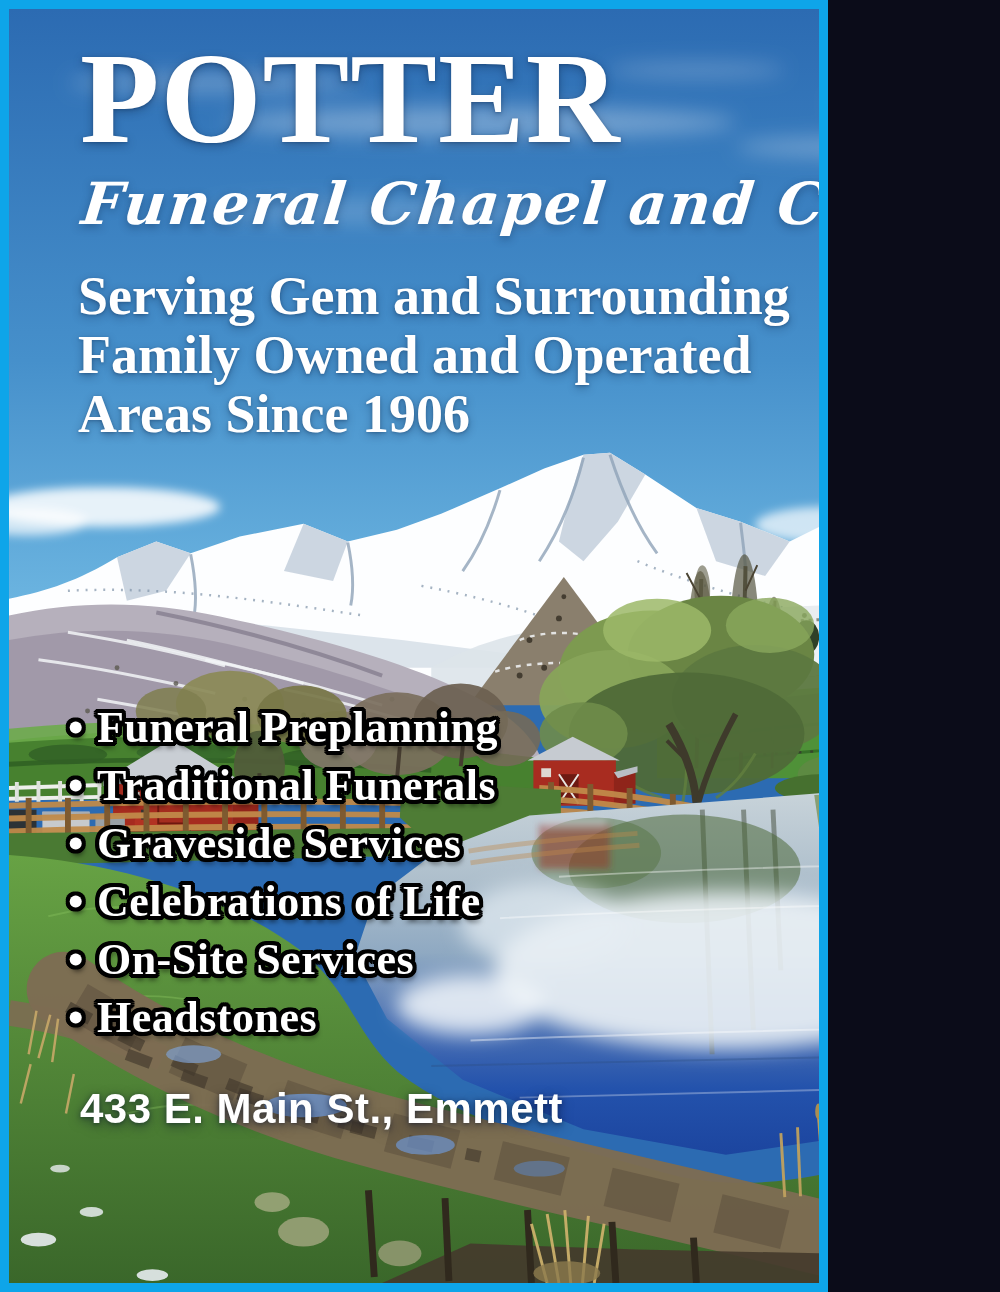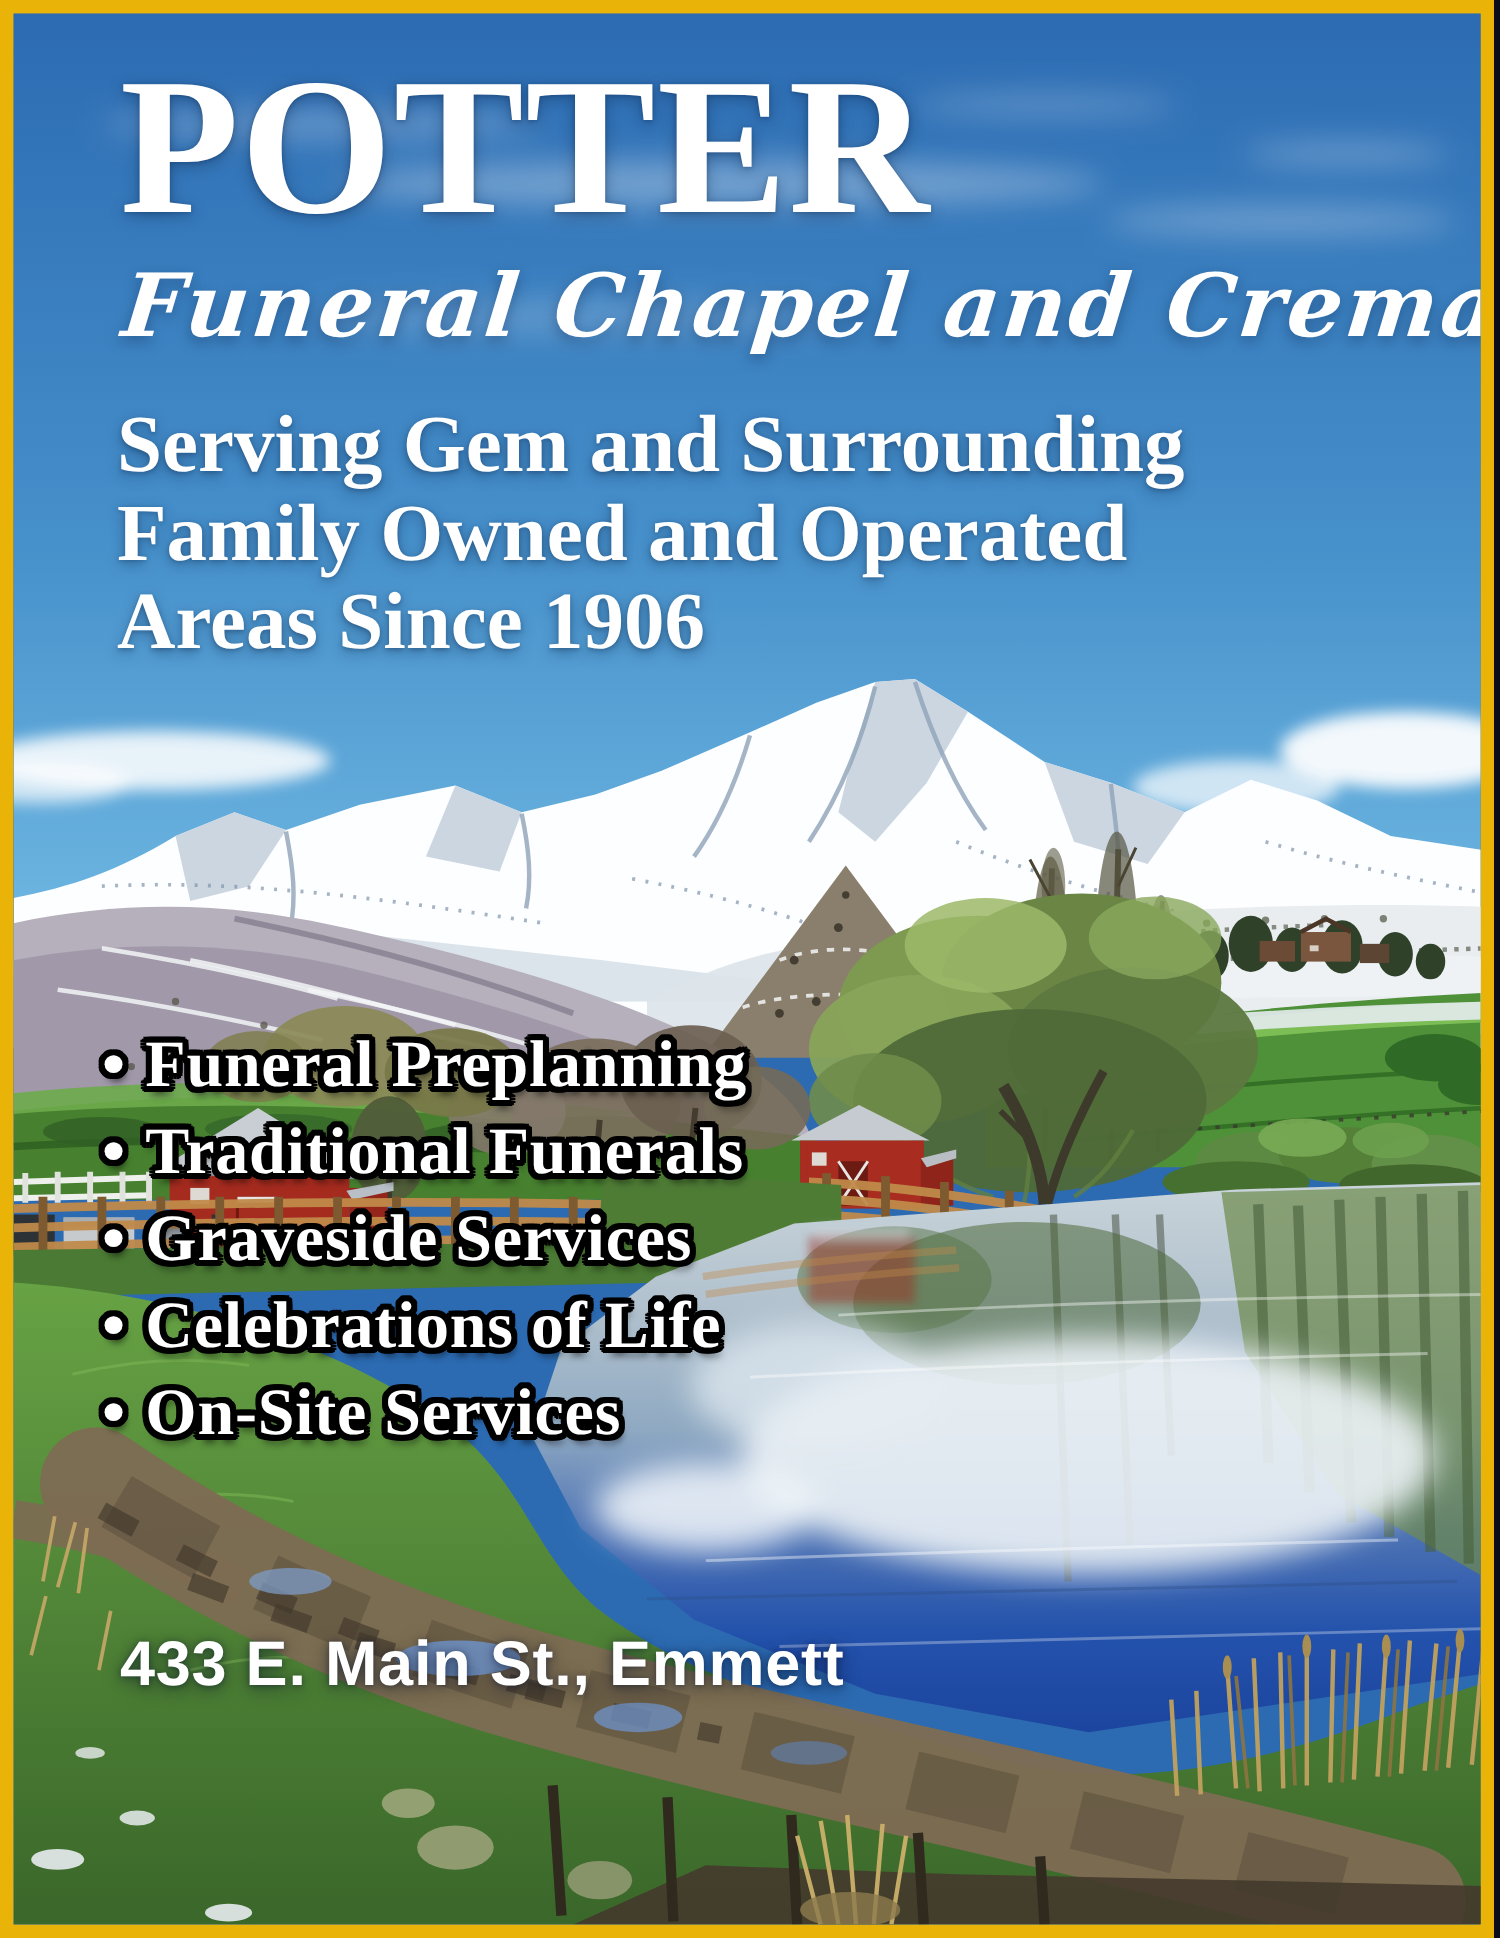--- a/index.html
+++ b/index.html
@@ -1,20 +1,20 @@
 <!DOCTYPE html>
 <html><head>
 <meta charset="utf-8">
 <style>
   html,body{margin:0;padding:0;background:#0b0c19;}
   .ad{
     position:relative;
-    width:996px;height:1292px;
+    width:828px;height:1292px;
     box-sizing:border-box;
-    border:9px solid #eab308;
+    border:9px solid #0ea5e9;
     overflow:hidden;
     background:#2c6bb2;
     font-family:"Liberation Serif", serif;
   }
   .photo{position:absolute;left:0;top:0;width:982px;height:1274px;display:block;}
   .txt{position:absolute;color:#fff;white-space:nowrap;}
   .title{
     left:71px;top:24px;
     font-family:"Liberation Serif",serif;
     font-weight:bold;font-size:130px;line-height:1;letter-spacing:1px;
@@ -28,21 +28,21 @@
     transform:skewX(-6deg);transform-origin:left bottom;
     text-shadow:0 3px 9px rgba(8,30,64,.35);
   }
   .tagline{
     left:69px;top:258px;
     font-family:"Liberation Serif",serif;
     font-weight:bold;font-size:54px;line-height:59px;
     text-shadow:0 3px 9px rgba(8,30,64,.35),0 1px 3px rgba(8,30,64,.3);
   }
   .services{
-    left:59px;top:672px;margin:0;padding:0;list-style:none;
+    left:59px;top:690px;margin:0;padding:0;list-style:none;
     font-family:"Liberation Serif",serif;
     font-weight:bold;font-size:44px;line-height:58px;letter-spacing:.5px;
   }
   .services li{color:#fff;white-space:nowrap;
     text-shadow:
       -4px 0 0 #000,4px 0 0 #000,0 -4px 0 #000,0 4px 0 #000,
       -3px -3px 0 #000,3px -3px 0 #000,-3px 3px 0 #000,3px 3px 0 #000,
       -4px -2px 0 #000,-4px 2px 0 #000,4px -2px 0 #000,4px 2px 0 #000,
       -2px -4px 0 #000,2px -4px 0 #000,-2px 4px 0 #000,2px 4px 0 #000,
       2px 6px 5px rgba(0,0,0,.55);
@@ -516,18 +516,19 @@
     <div>Family Owned and Operated</div>
     <div>Areas Since 1906</div>
   </div>
 
   <ul class="txt services" style="position:absolute;">
     <li><span class="b">•</span><span>Funeral Preplanning</span></li>
     <li><span class="b">•</span><span>Traditional Funerals</span></li>
     <li><span class="b">•</span><span>Graveside Services</span></li>
     <li><span class="b">•</span><span>Celebrations of Life</span></li>
     <li><span class="b">•</span><span>On-Site Services</span></li>
+    <li><span class="b">•</span><span>Headstones</span></li>
   </ul>
 
   <div class="txt address">433 E. Main St., Emmett</div>
 
 
 </div>
 
 </body></html>

